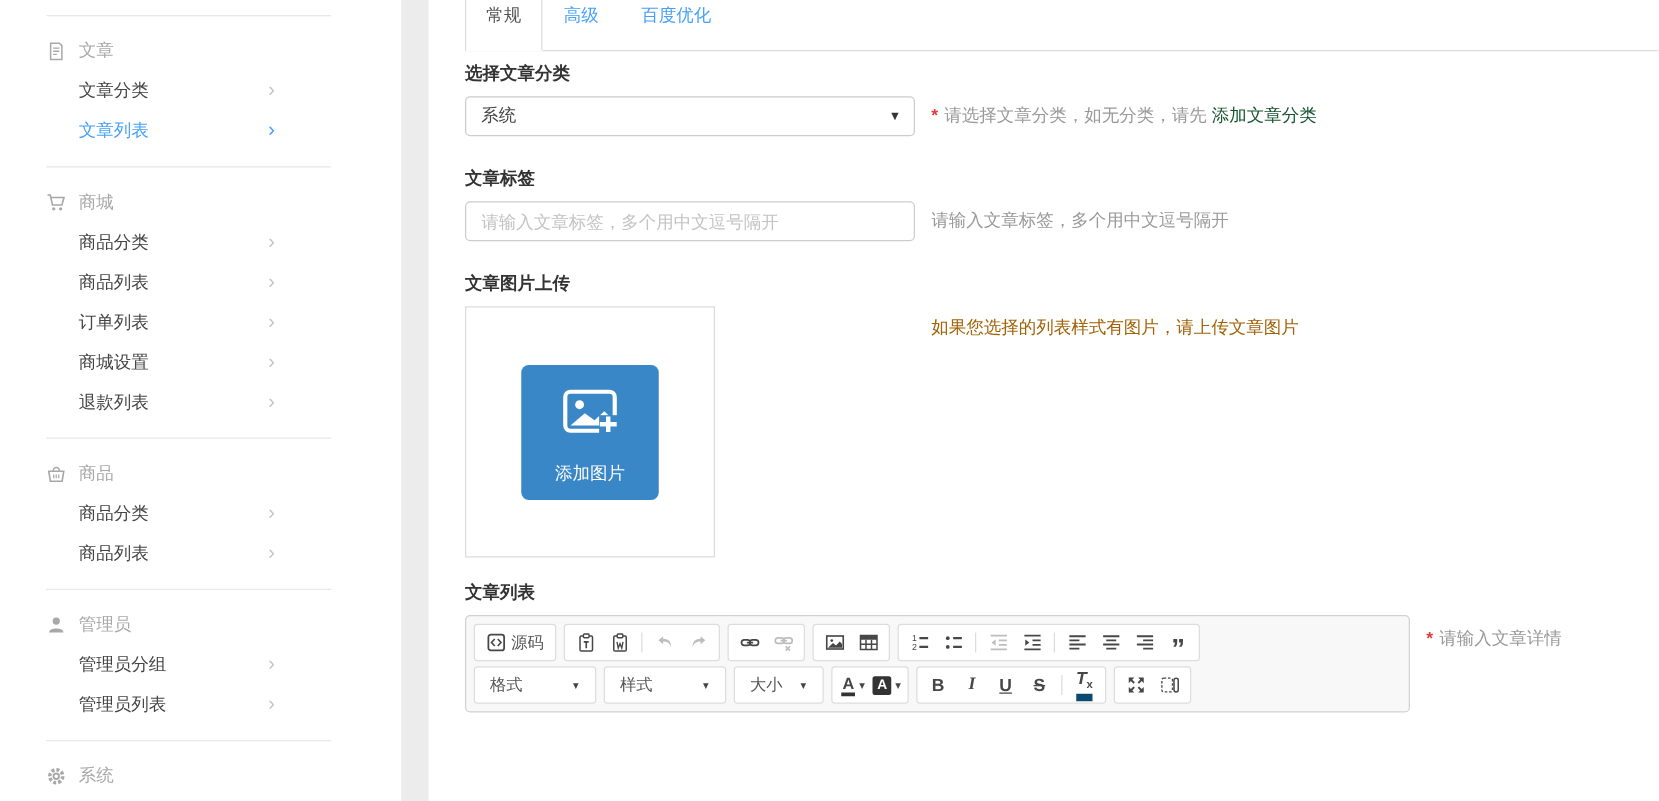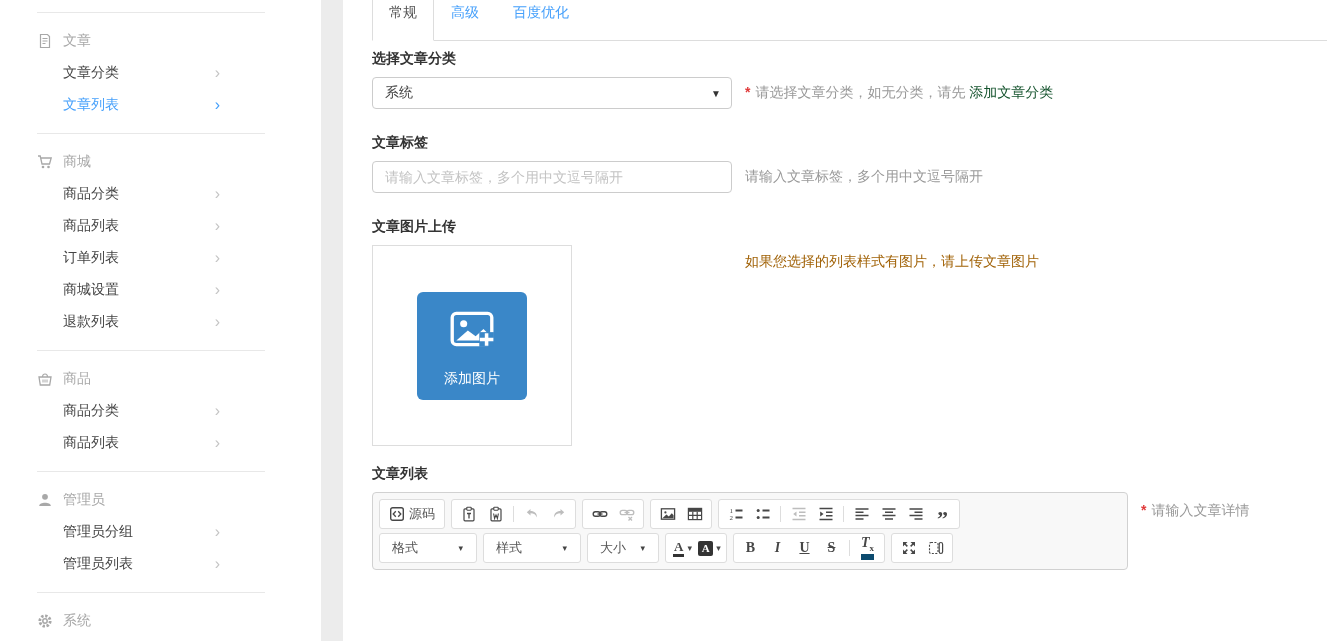--- a/index.html
+++ b/index.html
@@ -59,21 +59,21 @@
   .upload-hint { margin-left:173px; margin-top:8px; color:#a16207; }
 
   
   .editor-wrap { display:flex; align-items:flex-start; }
   .editor { width:756px; border:1px solid #d1d1d1; border-radius:4px; background:#f8f8f8; }
   .ck-toolbar { padding:6px 6px 2px; }
   .ck-row { display:flex; gap:6px; margin-bottom:4px; }
   .ck-group { display:flex; align-items:center; background:#fff; border:1px solid #ddd;
               border-radius:3px; height:30px; padding:0 3px; }
   .ck-btn { min-width:27px; height:26px; display:flex; align-items:center; justify-content:center;
-            color:#474747; cursor:pointer; border-radius:2px; padding:0 2px;font-family:Liberation Serif, serif; }
+            color:#474747; cursor:pointer; border-radius:2px; padding:0 2px; }
   .ck-btn svg { width:16px; height:16px; }
   .ck-btn.disabled { color:#bdbdbd; cursor:default; }
   .ck-label { font-size:13px; color:#555; margin-left:4px; }
   .vsep { width:1px; height:16px; background:#ddd; margin:0 4px; flex:none; }
   .ck-drop { display:flex; align-items:center; justify-content:space-between; height:28px;
              margin:0 1px; padding:0 8px; border-right:1px solid transparent;
              color:#555; font-size:13px; cursor:pointer; }
   .ck-drop .dcaret { font-size:9px; color:#444; margin-left:10px; }
   .g-format { width:88px; } .g-styles { width:88px; } .g-size { width:62px; }
   .btn-b { font-weight:bold; font-size:14px; }

